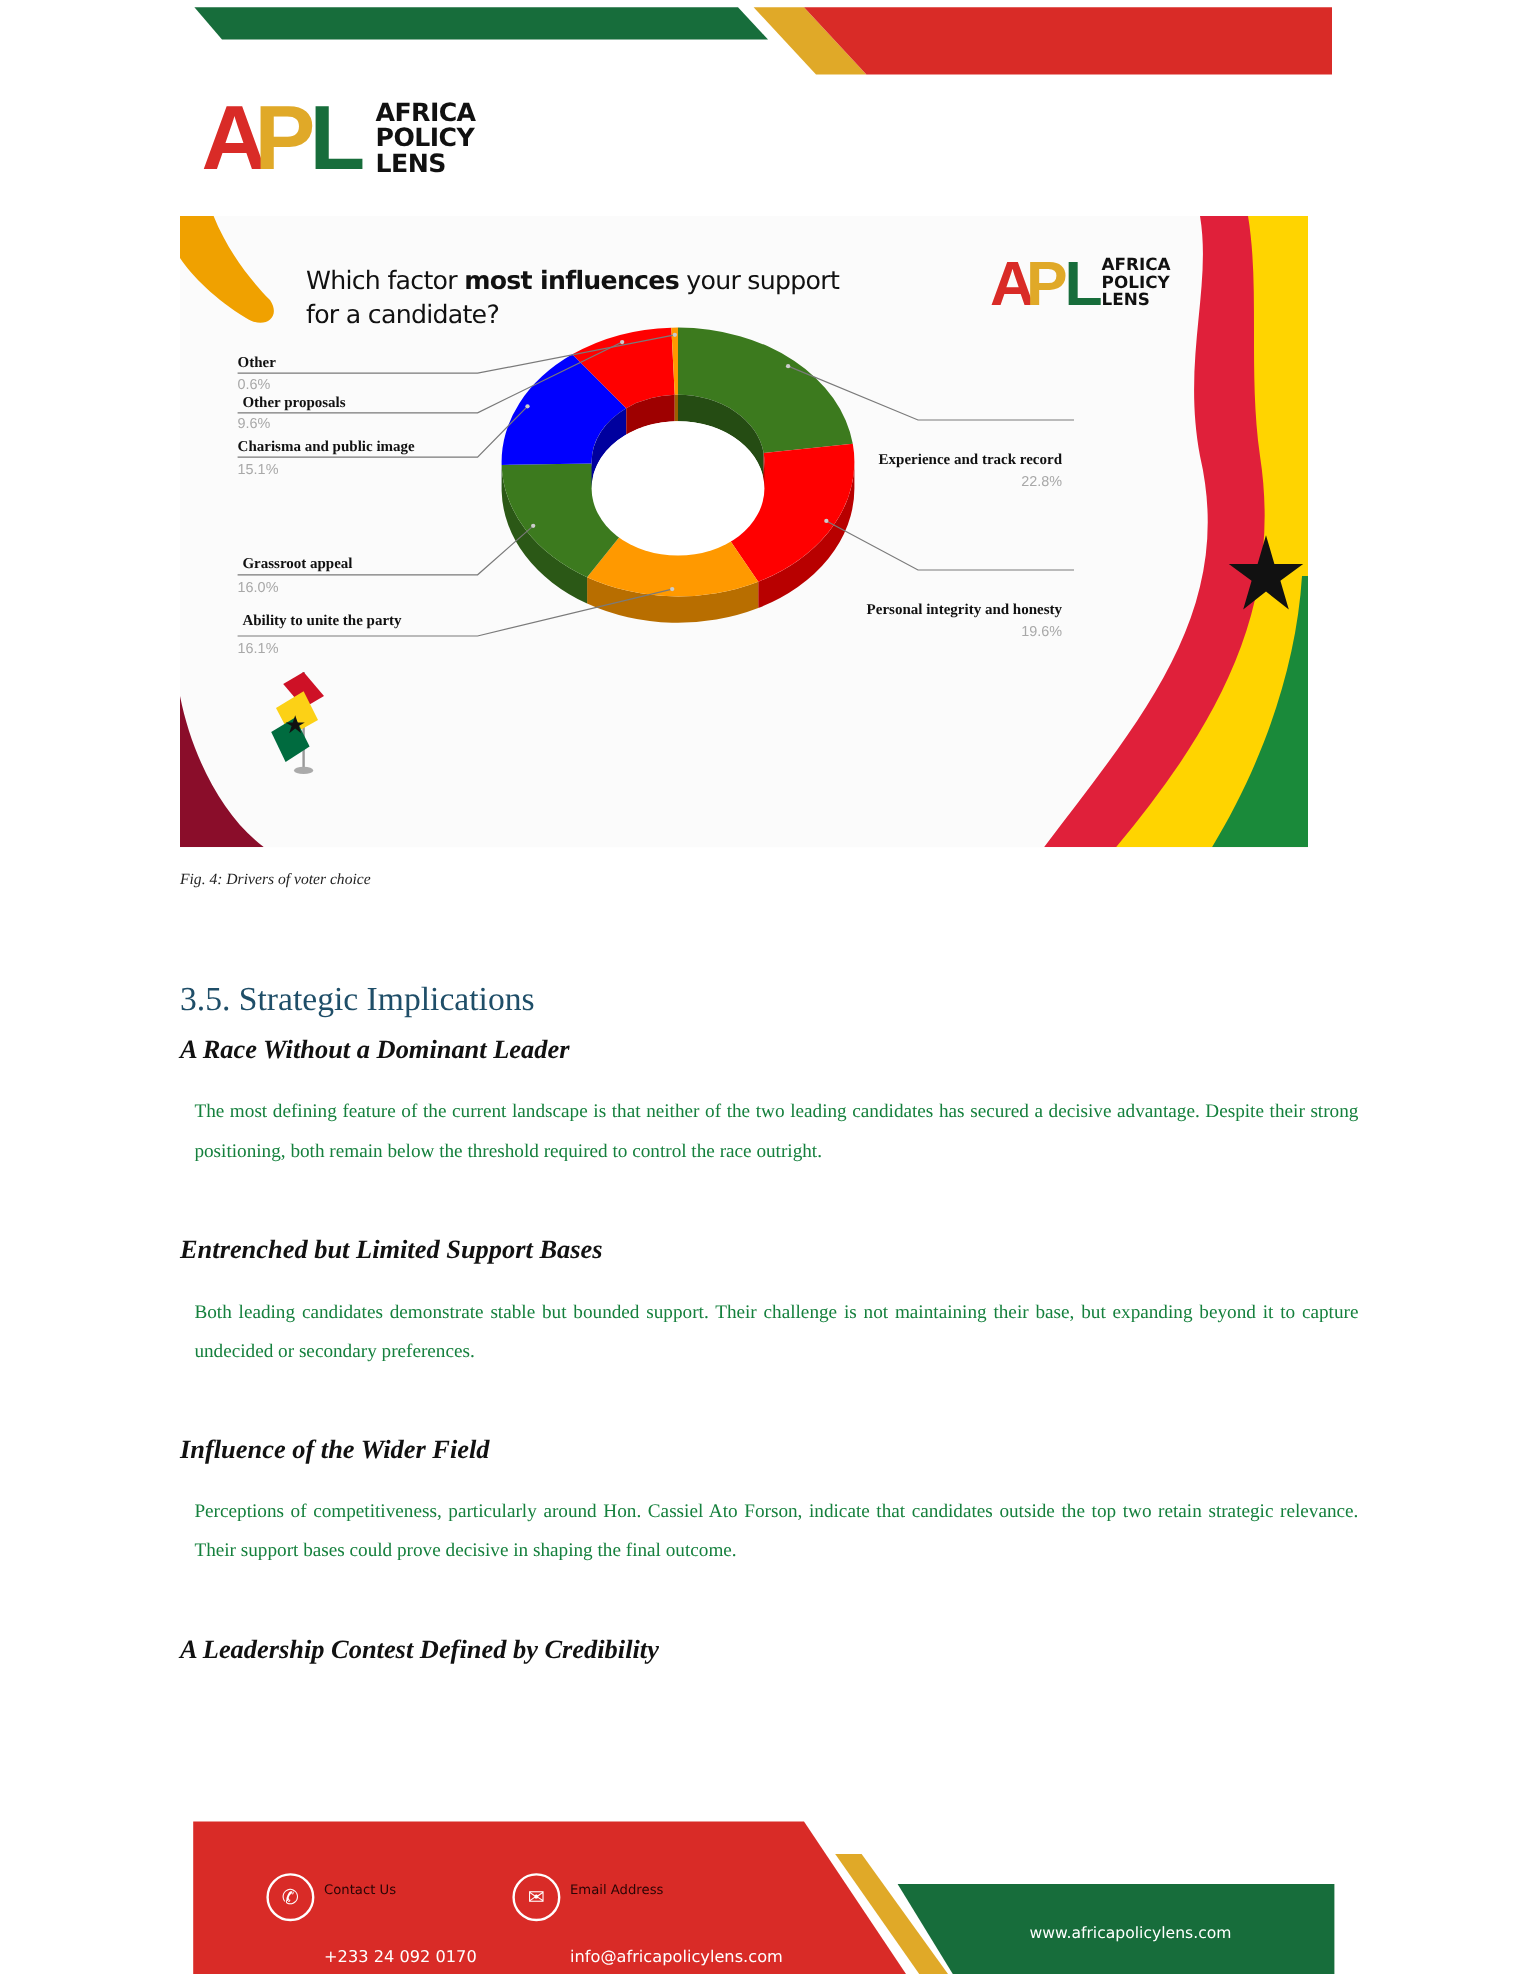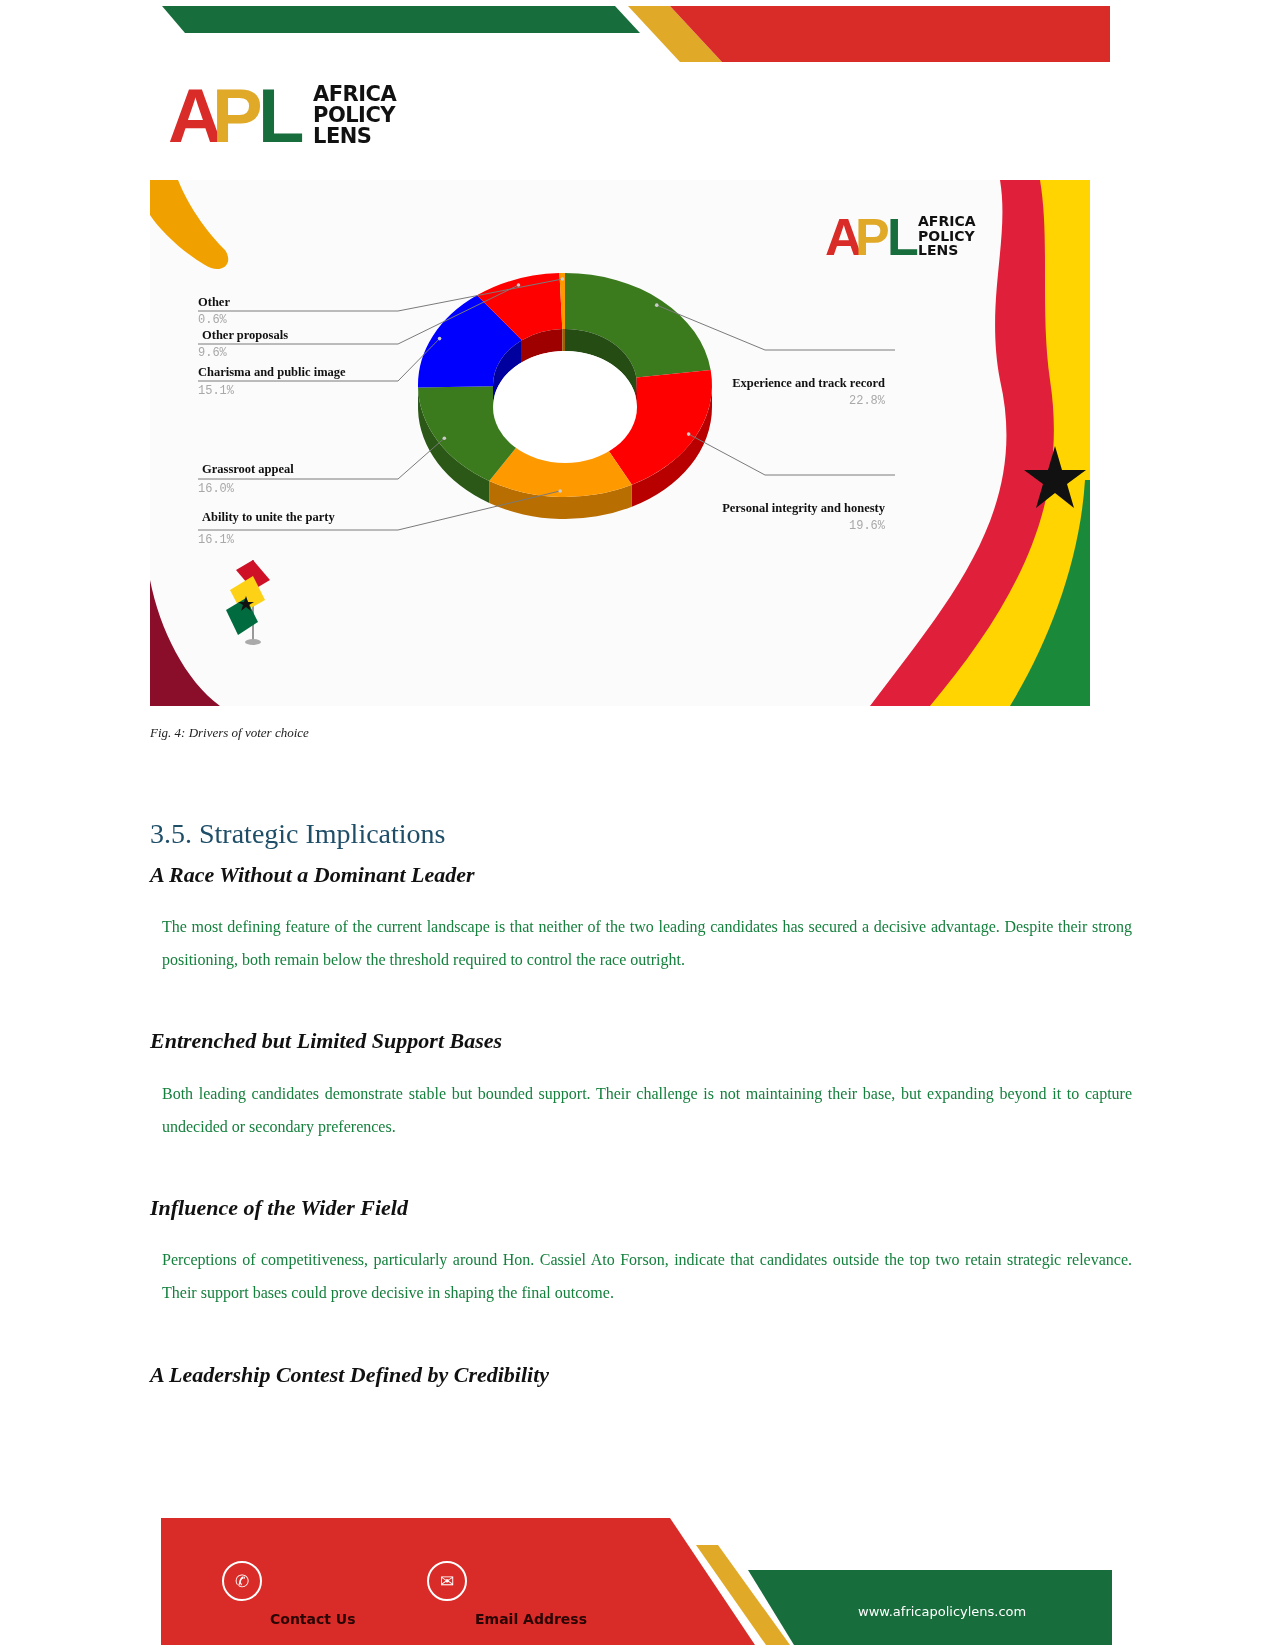--- a/index.html
+++ b/index.html
@@ -10,34 +10,34 @@
   
   .logo{left:168px;top:80px;width:260px;height:75px;}
   .logo .ltr{position:absolute;top:0;font-family:"Liberation Sans","DejaVu Sans",sans-serif;font-weight:bold;font-size:76px;line-height:72px;letter-spacing:-4px;}
   .logo .words{position:absolute;left:145px;top:4px;font-family:"DejaVu Sans","Liberation Sans",sans-serif;font-weight:bold;font-size:21px;line-height:21px;color:#111;letter-spacing:-0.5px;}
   
   #chart{left:150px;top:180px;width:940px;height:526px;background:#fbfbfb;overflow:hidden;}
   #chart svg{position:absolute;left:0;top:0;}
   .q{position:absolute;left:105px;top:40px;font-family:"DejaVu Sans","Liberation Sans",sans-serif;font-size:21px;line-height:28px;color:#111;letter-spacing:-0.6px;}
   .q b{font-weight:bold;}
   .lbl{position:absolute;font-family:"Liberation Serif",serif;font-weight:bold;font-size:12.5px;color:#111;white-space:nowrap;}
-  .pct{position:absolute;font-family:Liberation Mono, monospace;font-size:12px;color:#a8a8a8;white-space:nowrap;}
+  .pct{position:absolute;font-family:Liberation Sans, sans-serif;font-size:12px;color:#a8a8a8;white-space:nowrap;}
   .r{text-align:right;margin-top:41px;}
   .clogo{position:absolute;left:675px;top:33px;width:160px;height:50px;}
   .clogo .ltr{position:absolute;top:0;font-family:"Liberation Sans",sans-serif;font-weight:bold;font-size:52px;line-height:48px;letter-spacing:-3px;}
   .clogo .words{position:absolute;left:93px;top:1px;font-family:"DejaVu Sans",sans-serif;font-weight:bold;font-size:14px;line-height:14.5px;color:#111;}
   
   .caption{left:150px;top:725px;font-style:italic;font-size:13px;color:#222;}
   .h2{left:150px;top:818px;font-size:28px;color:#1f4e68;}
   .h3{left:150px;font-style:italic;font-weight:bold;font-size:22px;color:#111;}
   .p{left:162px;width:970px;font-size:16px;line-height:33px;text-align:justify;color:#15803d;}
   
   #ftr{left:0;top:1510px;width:1275px;height:140px;}
   .fbox{position:absolute;color:#fff;font-family:"DejaVu Sans","Liberation Sans",sans-serif;}
-  .fsmall{font-size:14px;color:#2a0505;font-weight:bold;margin-top:43px;}
+  .fsmall{font-size:11px;color:#2a0505;font-weight:normal;}
   .fbig{font-size:13.5px;color:#fff;margin-top:42px;}
   .ficon{position:absolute;width:36px;height:36px;border:2.5px solid #fff;border-radius:50%;display:flex;align-items:center;justify-content:center;color:#fff;font-size:17px;}
 </style>
 </head>
 <body>
 
 <svg id="hdr" class="abs" viewBox="0 0 1275 70" width="1275" height="70">
   <polygon points="162,6 615,6 640,33 185,33" fill="#176d3b"></polygon>
   <polygon points="628,6 670,6 722,62 680,62" fill="#e0a928"></polygon>
   <polygon points="670,6 1110,6 1110,62 722,62" fill="#d92b27"></polygon>
@@ -100,20 +100,24 @@
         <circle cx="294.3360989067753" cy="258.19253117892833" r="1.8" fill="#ccc"></circle>
         <polyline points="48,350 248,350 410.1705304382718,310.9364586396204" fill="none" stroke="#7a7a7a" stroke-width="1"></polyline>
         <circle cx="410.1705304382718" cy="310.9364586396204" r="1.8" fill="#ccc"></circle>
         <polyline points="745,170 615,170 506.7446524325886,125.14933965831702" fill="none" stroke="#7a7a7a" stroke-width="1"></polyline>
         <circle cx="506.7446524325886" cy="125.14933965831702" r="1.8" fill="#ccc"></circle>
         <polyline points="745,295 615,295 538.6308241309134,254.10149408250564" fill="none" stroke="#7a7a7a" stroke-width="1"></polyline>
         <circle cx="538.6308241309134" cy="254.10149408250564" r="1.8" fill="#ccc"></circle>
       </g>
   </svg>
 
+  <div class="q">
+    <span>Which factor </span><b>most influences</b><span> your support</span><br>
+    <span>for a candidate?</span>
+  </div>
 
   <div class="clogo">
     <span class="ltr" style="left:0;color:#d92b27">A</span>
     <span class="ltr" style="left:30px;color:#e0a928">P</span>
     <span class="ltr" style="left:62px;color:#176d3b">L</span>
     <div class="words">
       <div>AFRICA</div>
       <div>POLICY</div>
       <div>LENS</div>
     </div>

